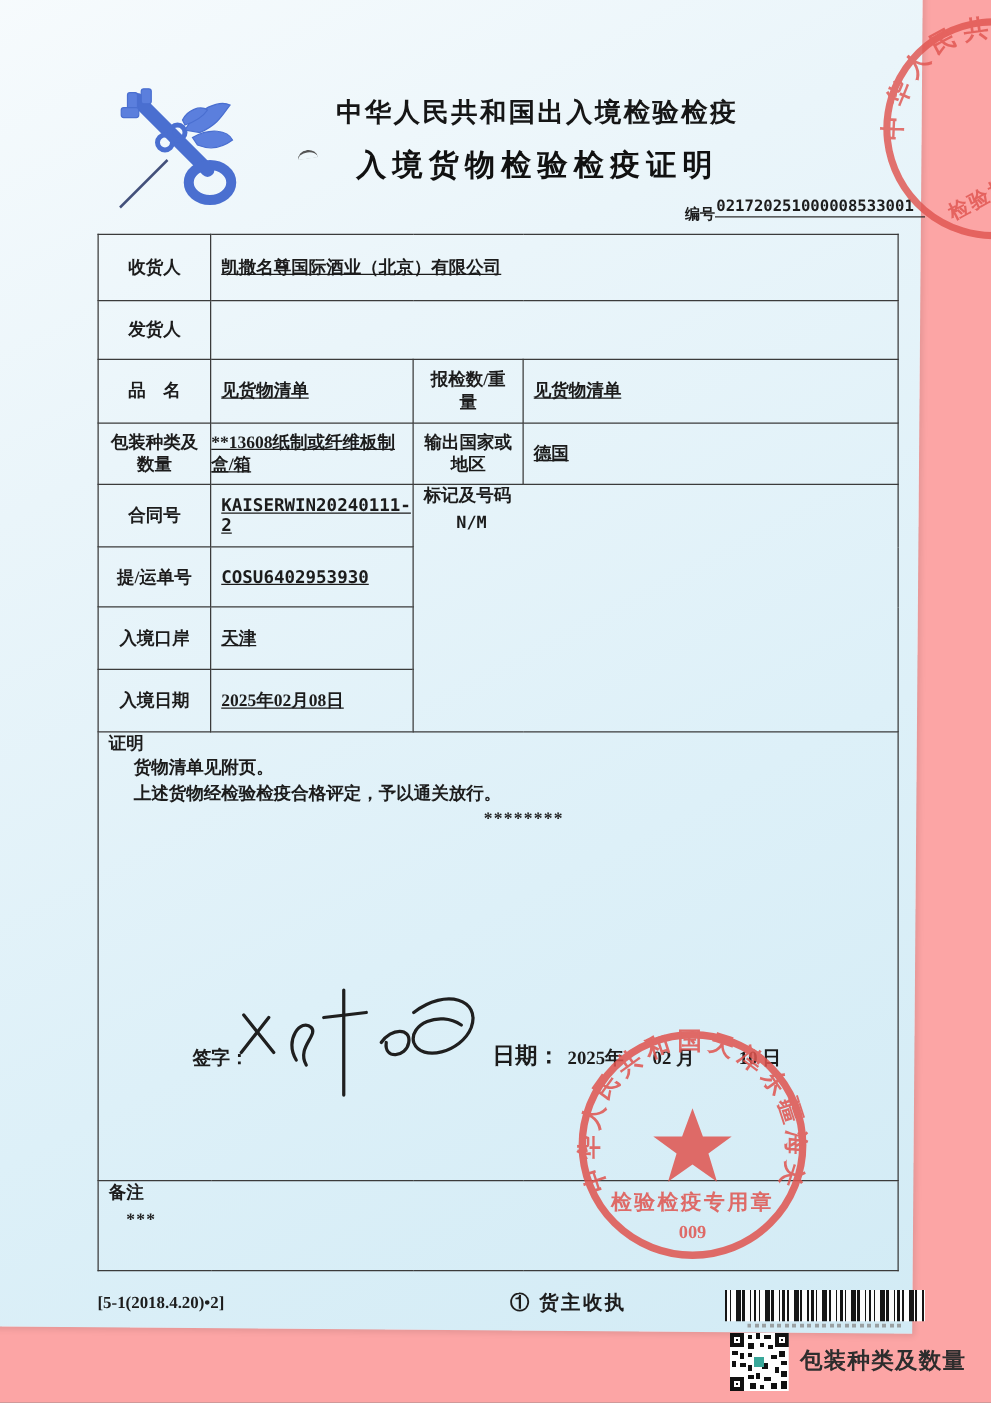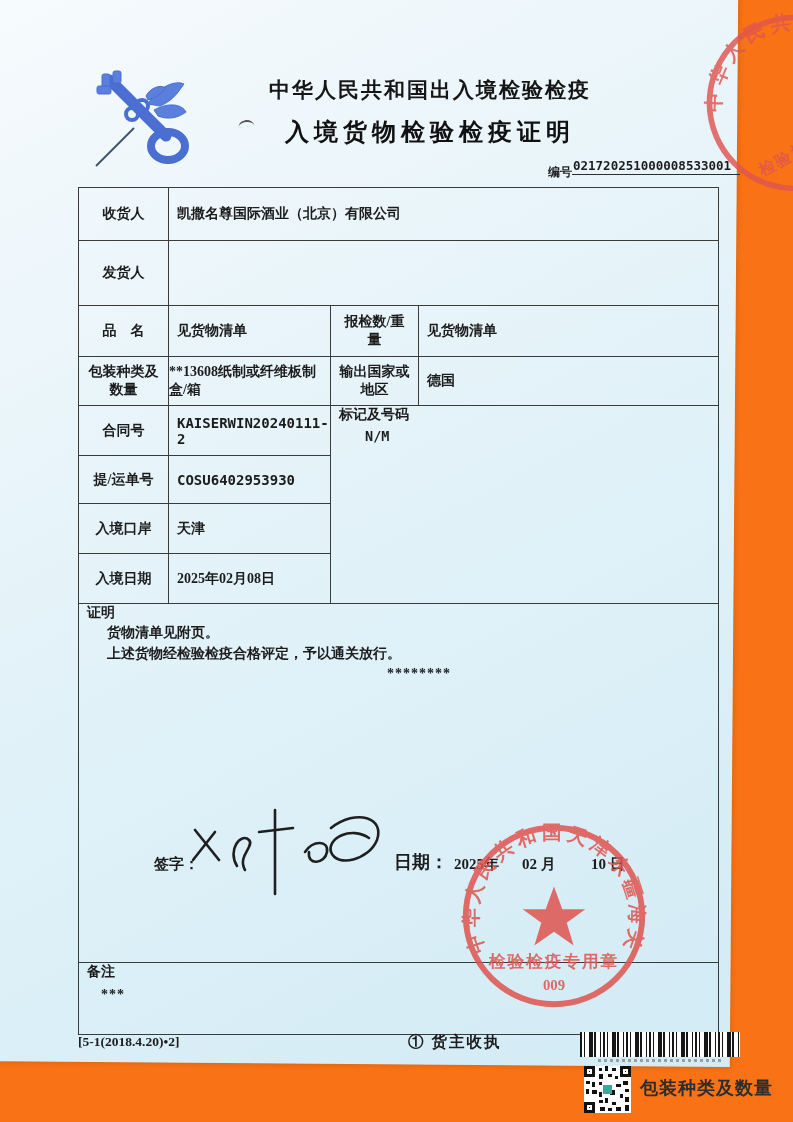--- a/index.html
+++ b/index.html
@@ -1,18 +1,18 @@
 <!DOCTYPE html>
 <html><head>
 <meta charset="utf-8">
 <style>
   * { margin:0; padding:0; box-sizing:border-box; }
   body { background:#888; font-family:"Liberation Serif", serif; }
   .page {
-    position:relative; width:793px; height:1122px; background:#f97316;
+    position:relative; width:793px; height:1122px; background:#fca5a5;
     overflow:hidden; margin:0 auto; color:#1d1d1d;
   }
   .paper {
     position:absolute; left:-14px; top:-16px; width:748px; height:1080px;
     background:linear-gradient(152deg,#f7fbfd 0%,#eaf5fa 30%,#ddf0f8 65%,#d2ebf5 100%);
     transform:rotate(0.45deg);
     box-shadow:2px 2px 5px rgba(0,0,0,0.10);
   }
   
   .emblem { position:absolute; left:88px; top:66px; width:106px; height:106px; }
@@ -25,21 +25,21 @@
     display:inline-block; font-family:"DejaVu Sans Mono", monospace; font-size:12.5px;
     font-weight:700; border-bottom:1.6px solid #2e2e2e; padding:0 3px 1px 1px; min-width:168px;
   }
   .pen-mark { position:absolute; left:238px; top:120px; width:16px; height:7px;
     border-top:2px solid #555; border-radius:50% 50% 0 0/100% 100% 0 0; transform:rotate(-8deg); }
   
   table.cert { position:absolute; left:78px; top:187px; width:640px; border-collapse:collapse; table-layout:fixed; }
   table.cert td { border:1.7px solid #3b3b3b; font-size:14px; font-weight:600; color:#1c1c1c; padding:0 8px; }
   td.lab { text-align:center; padding:0 3px; }
   td.lab2 { text-align:center; padding:0 2px; font-size:13.5px; }
-  td.val { padding-left:14px; }
+  td.val { padding-left:14px;text-decoration:underline; }
   .mono { font-family:"DejaVu Sans Mono", monospace; font-size:13.5px; font-weight:700; }
   td.marks-cell { vertical-align:top; padding-top:8px; }
   .marks-val { padding-left:26px; margin-top:4px; font-family:"DejaVu Sans Mono", monospace; font-weight:700; font-size:13.5px; }
   td.certify-cell { vertical-align:top; padding:6px 10px; position:relative; }
   .certify-line { margin-left:20px; line-height:21px; }
   .certify-stars { margin-left:300px; margin-top:2px; letter-spacing:1px; font-weight:700; }
   td.remarks-cell { vertical-align:top; padding:6px 10px; }
   .remarks-val { margin-left:14px; margin-top:6px; letter-spacing:1px; font-weight:700; }
   
   .sign-label { position:absolute; left:75px; bottom:88px; font-size:15px; font-weight:700; }
@@ -100,21 +100,21 @@
         <col style="width:90px">
         <col style="width:162px">
         <col style="width:88px">
         <col style="width:300px">
       </colgroup>
     <tbody>
         <tr style="height:53px">
       <td class="lab">收货人</td>
       <td class="val" colspan="3">凯撒名尊国际酒业（北京）有限公司</td>
     </tr>
-    <tr style="height:65px">
+    <tr style="height:47px">
       <td class="lab">发货人</td>
       <td class="val" colspan="3"></td>
     </tr>
     <tr style="height:51px">
       <td class="lab">品　名</td>
       <td class="val">见货物清单</td>
       <td class="lab2">报检数/重量</td>
       <td class="val">见货物清单</td>
     </tr>
     <tr style="height:49px">

